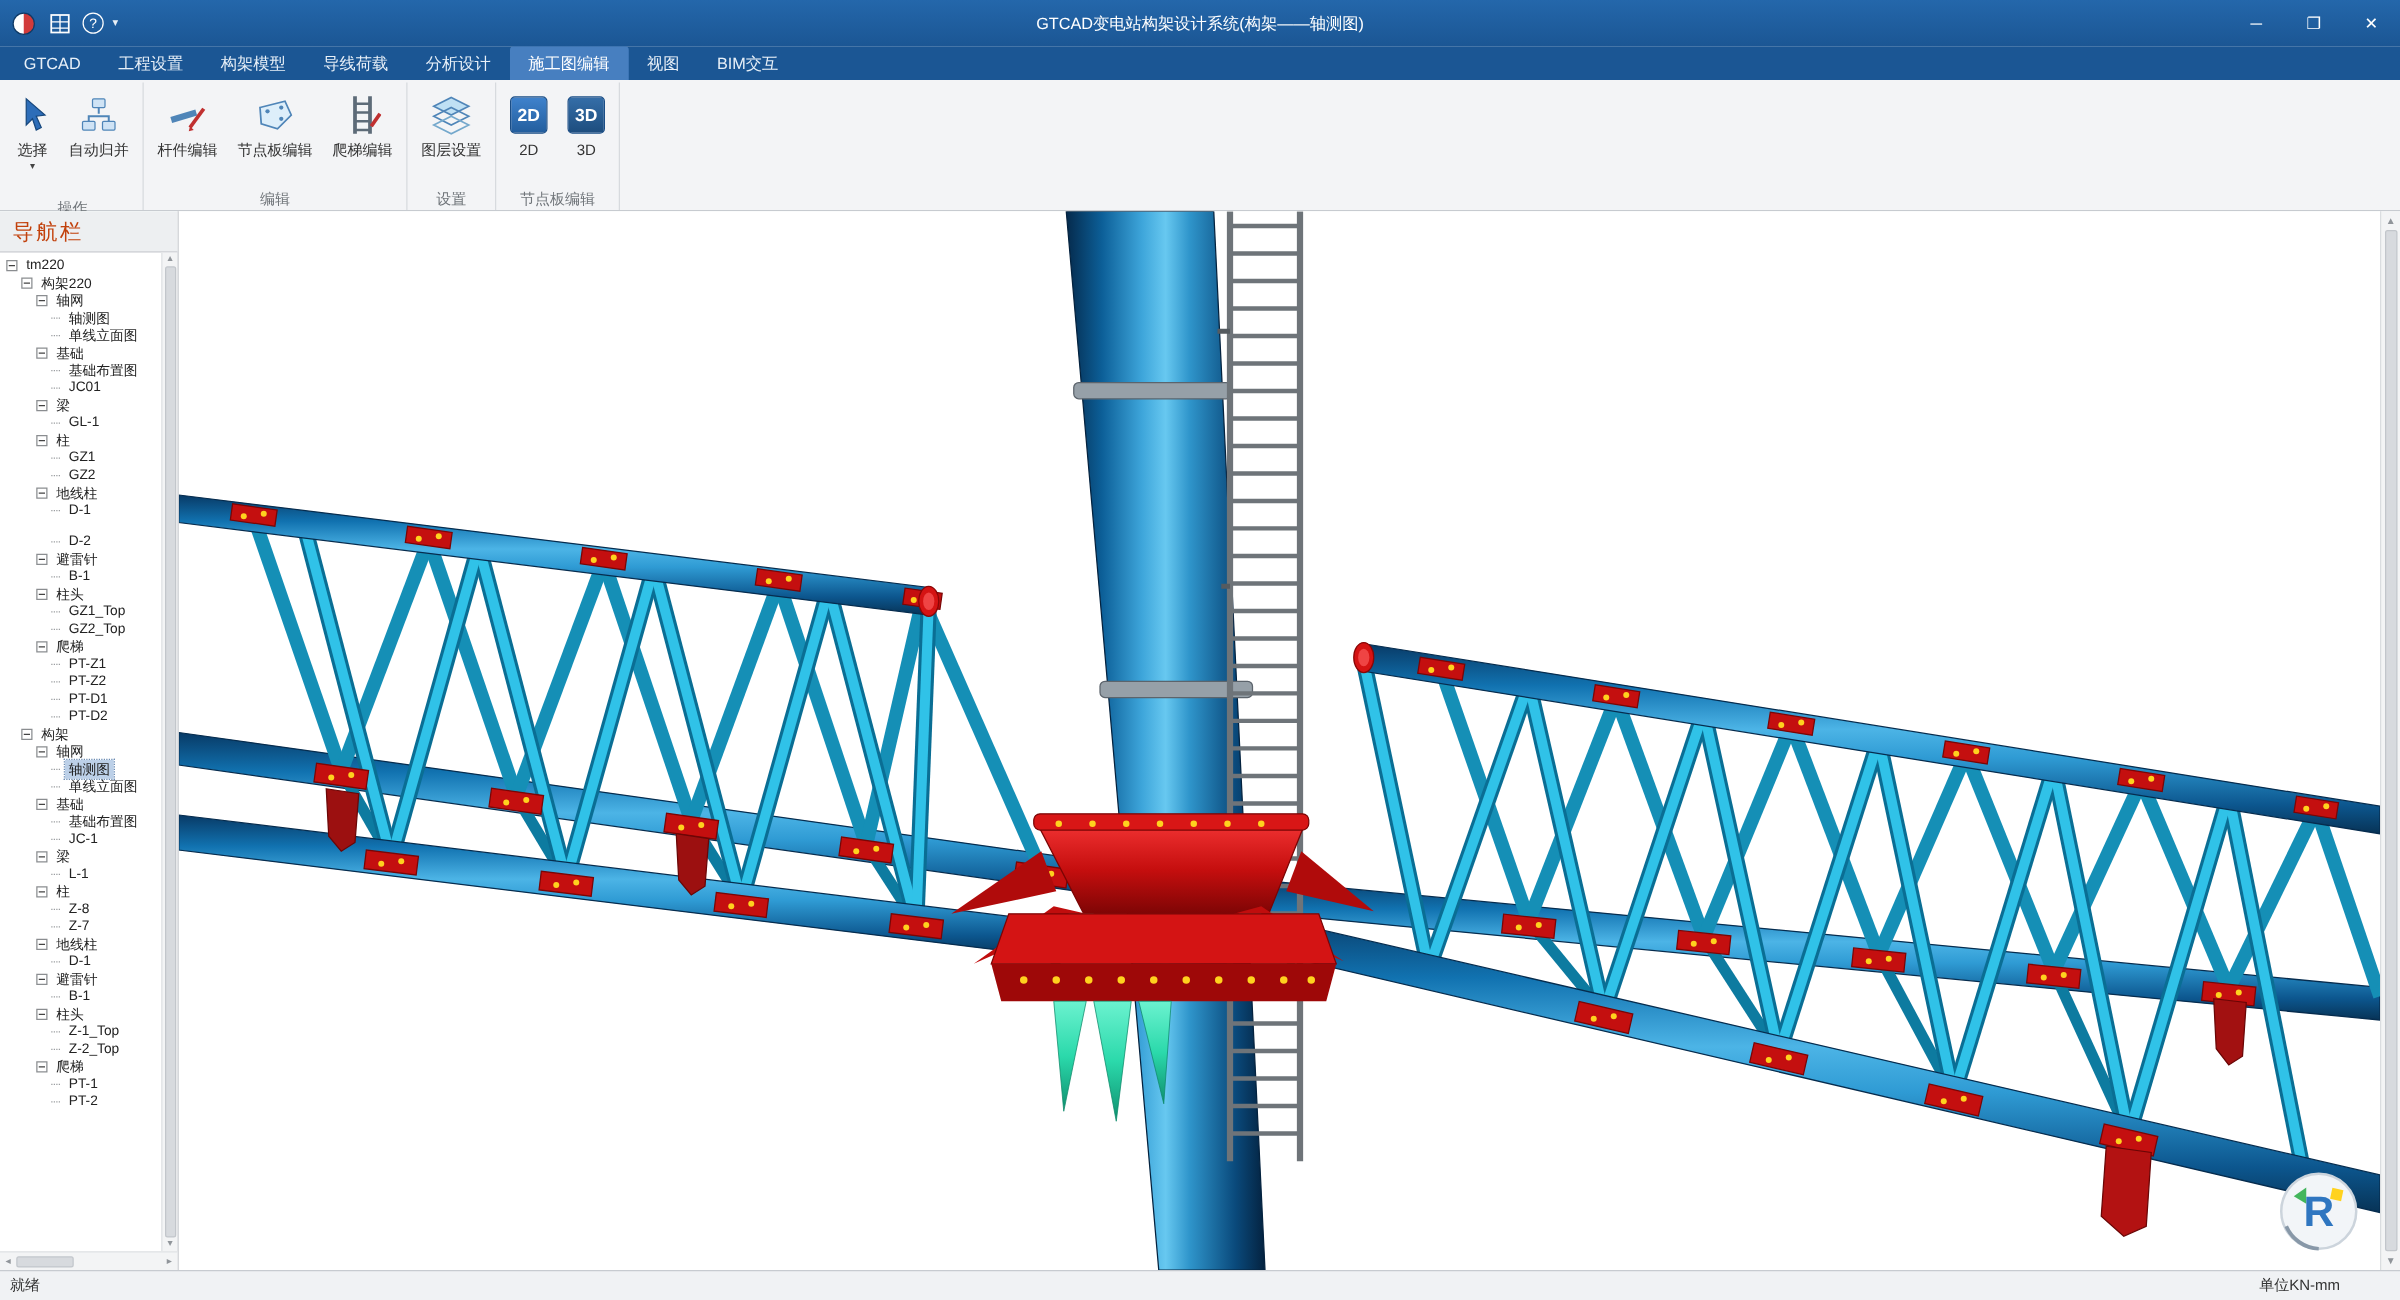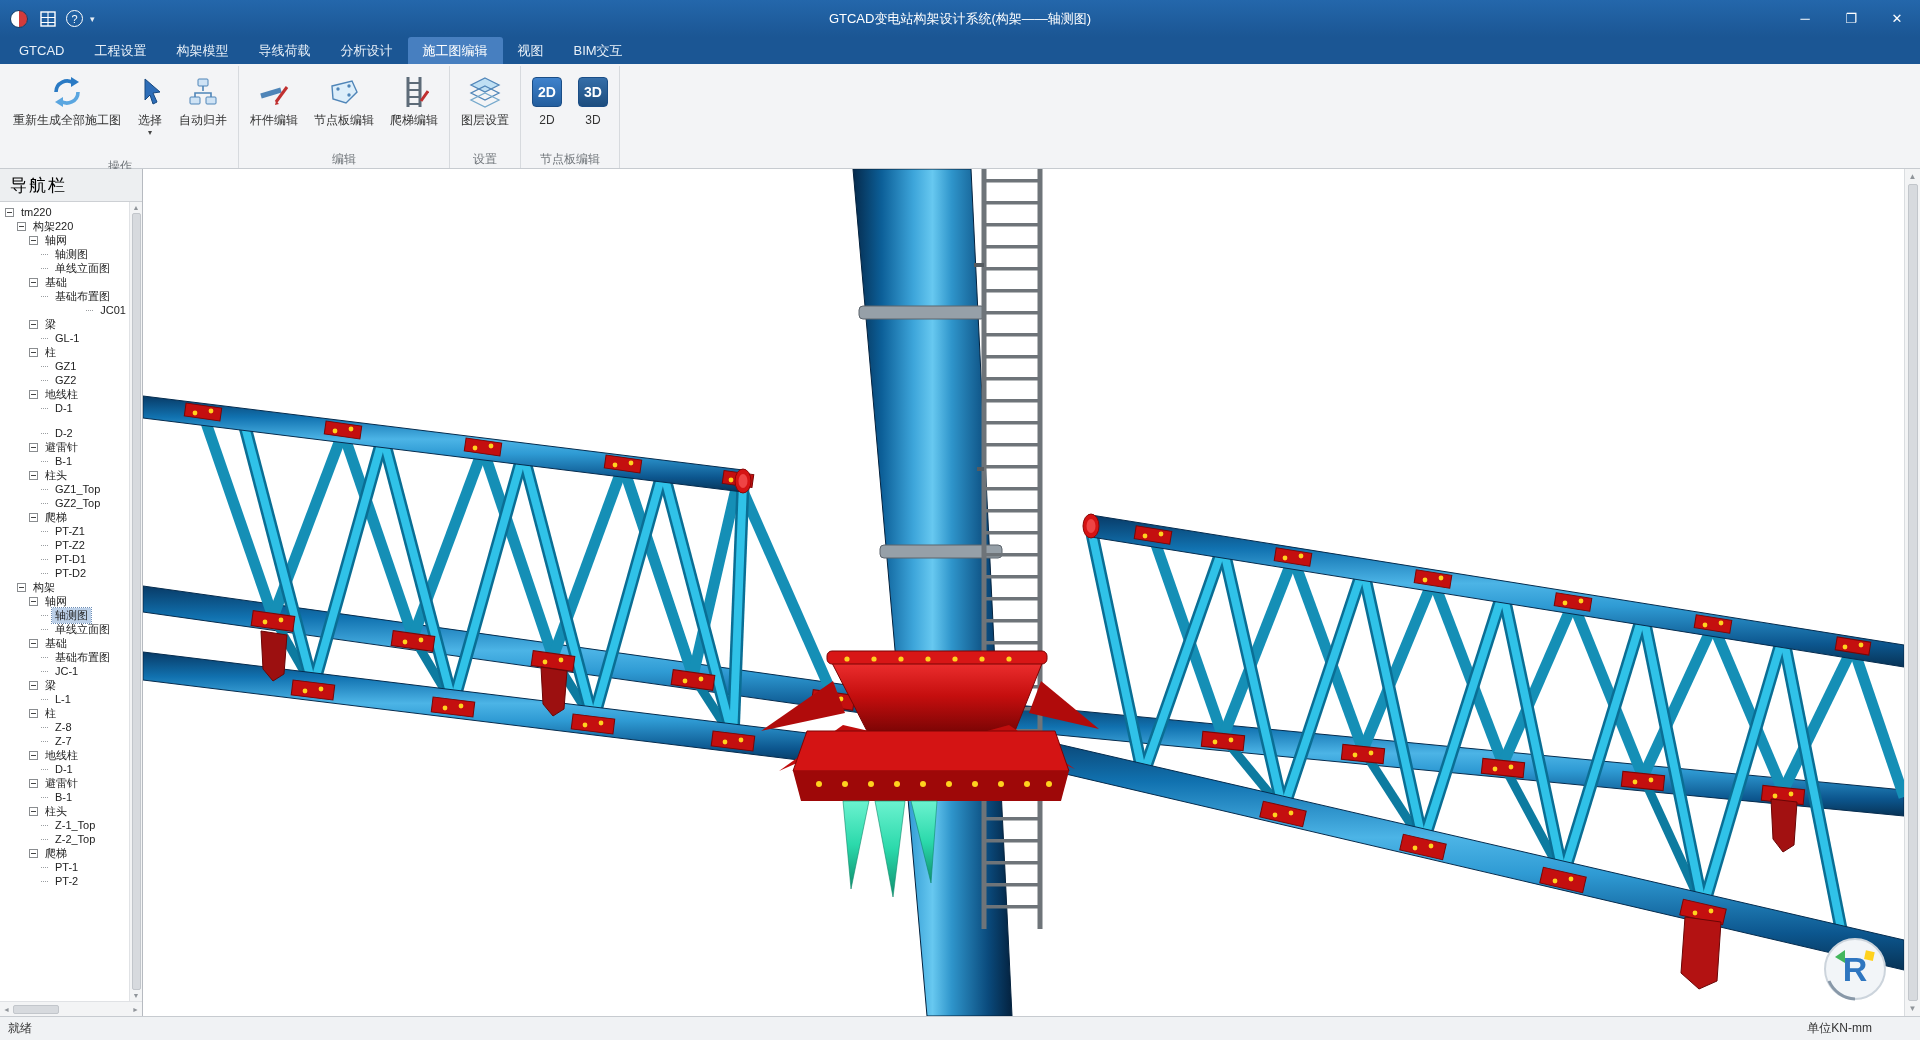--- a/index.html
+++ b/index.html
@@ -31,21 +31,21 @@
   .dropcaret { font-size: 8px; color: #444; line-height: 8px; }
   .rgroup-label { height: 18px; font-size: 12px; color: #70757a; text-align: center; line-height: 18px; }
   .iconbox { width: 30px; height: 30px; border-radius: 4px; display: flex; align-items: center; justify-content: center; font-weight: bold; font-size: 14px; color: #fff; border: 1px solid #1a4d86; }
   .b2d { background: linear-gradient(#3f82cc, #235e9e); }
   .b3d { background: linear-gradient(#356ea8, #1d4d7e); }
 
   
   .main { display: flex; height: 847px; }
 
   .sidebar { width: 143px; flex: none; border-right: 1px solid #b6bac0; display: flex; flex-direction: column; background: #fff; }
-  .sidebar-header { height: 33px; flex: none; background: #edeff1; border-bottom: 1px solid #cdd0d4; display: flex; align-items: center; padding-left: 10px; font-size: 17px; color: #000000; letter-spacing: 2px; }
+  .sidebar-header { height: 33px; flex: none; background: #edeff1; border-bottom: 1px solid #cdd0d4; display: flex; align-items: center; padding-left: 10px; font-size: 17px; color: #c2410c; letter-spacing: 2px; }
   .tree-wrap { flex: 1; display: flex; overflow: hidden; }
   .tree { flex: 1; padding: 3px 0 0 2px; overflow: hidden; }
   .tree-row { height: 14px; display: flex; align-items: center; font-size: 11px; color: #222; white-space: nowrap; }
   .tree-row.branch .twisty { width: 9px; height: 9px; border: 1px solid #8a8d90; background: #fff; margin-right: 4px; position: relative; flex: none; }
   .tree-row.branch .twisty::before { content: ""; position: absolute; left: 1px; right: 1px; top: 50%; border-top: 1px solid #444; }
   .tree-row.leaf .twisty { width: 7px; height: 0; border-top: 1px dotted #9a9da0; margin-right: 4px; flex: none; }
   .tlabel { padding: 0 3px; }
   .tree-row.selected .tlabel { background: #bcd0e8; outline: 1px dotted #6b8cb4; }
 
   .tree-vscroll { width: 13px; flex: none; background: #f3f4f5; border-left: 1px solid #e0e2e5; display: flex; flex-direction: column; align-items: center; font-size: 7px; color: #90959a; padding: 2px 0; }
@@ -127,31 +127,20 @@
       <span>BIM交互</span>
     </div>
   </div>
 
 <div class="ribbon">
 
   <div class="rgroup">
     <div class="rbuttons">
       <div class="rbtn">
         <span class="ricon">
-          <svg width="36" height="36" viewBox="0 0 36 36">
-              <path d="M7,18 A11,11 0 0 1 25,9.5" fill="none" stroke="#2a7ac4" stroke-width="3.6"></path>
-              <polygon points="22,3 30,8 22,13" fill="#2a7ac4"></polygon>
-              <path d="M29,18 A11,11 0 0 1 11,26.5" fill="none" stroke="#5aa6e0" stroke-width="3.6"></path>
-              <polygon points="14,23 6,28 14,33" fill="#5aa6e0"></polygon>
-            </svg>
-        </span>
-        <span class="rlabel">重新生成全部施工图</span>
-      </div>
-      <div class="rbtn">
-        <span class="ricon">
           <svg width="26" height="30" viewBox="0 0 26 30">
               <polygon points="8,2 8,23 13,18 16,27 20,25 16,16 23,15" fill="#2d6db8" stroke="#17487e" stroke-width="1"></polygon>
             </svg>
         </span>
         <span class="rlabel">选择</span>
         <span class="dropcaret">▾</span>
       </div>
       <div class="rbtn">
         <span class="ricon">
           <svg width="32" height="32" viewBox="0 0 32 32">
@@ -275,21 +264,21 @@
           <div class="tree-row branch" style="padding-left: 27px;">
             <span class="twisty"></span>
             <span class="tlabel">基础</span>
           </div>
 
           <div class="tree-row leaf" style="padding-left: 39px;">
             <span class="twisty"></span>
             <span class="tlabel">基础布置图</span>
           </div>
 
-          <div class="tree-row leaf" style="padding-left: 39px; justify-content: flex-end;">
+          <div class="tree-row leaf" style="padding-left: 39px;">
             <span class="twisty"></span>
             <span class="tlabel">JC01</span>
           </div>
 
           <div class="tree-row branch" style="padding-left: 27px;">
             <span class="twisty"></span>
             <span class="tlabel">梁</span>
           </div>
 
           <div class="tree-row leaf" style="padding-left: 39px;">

